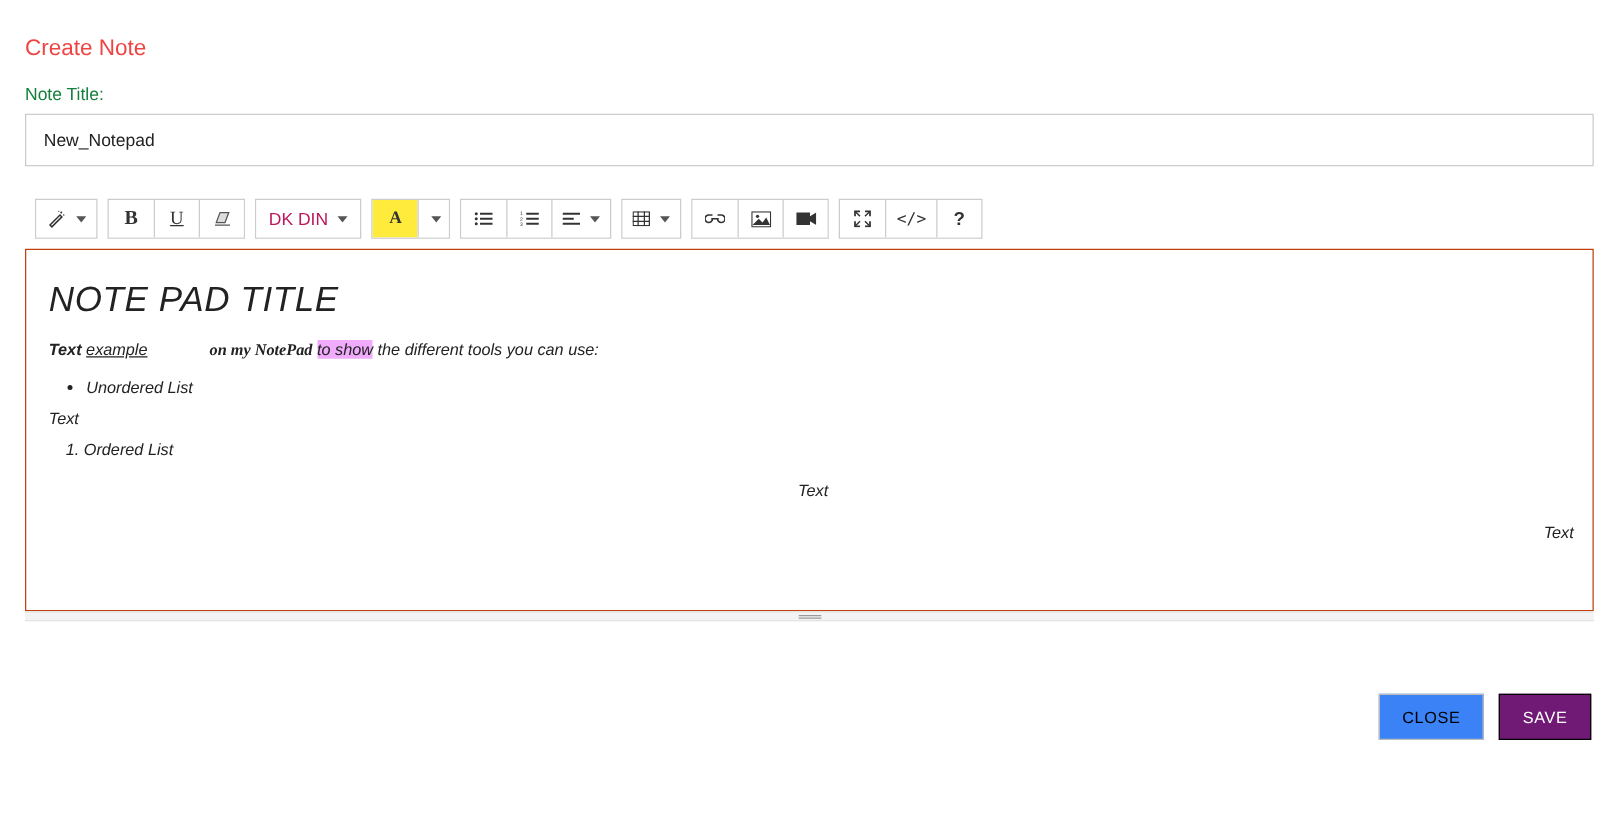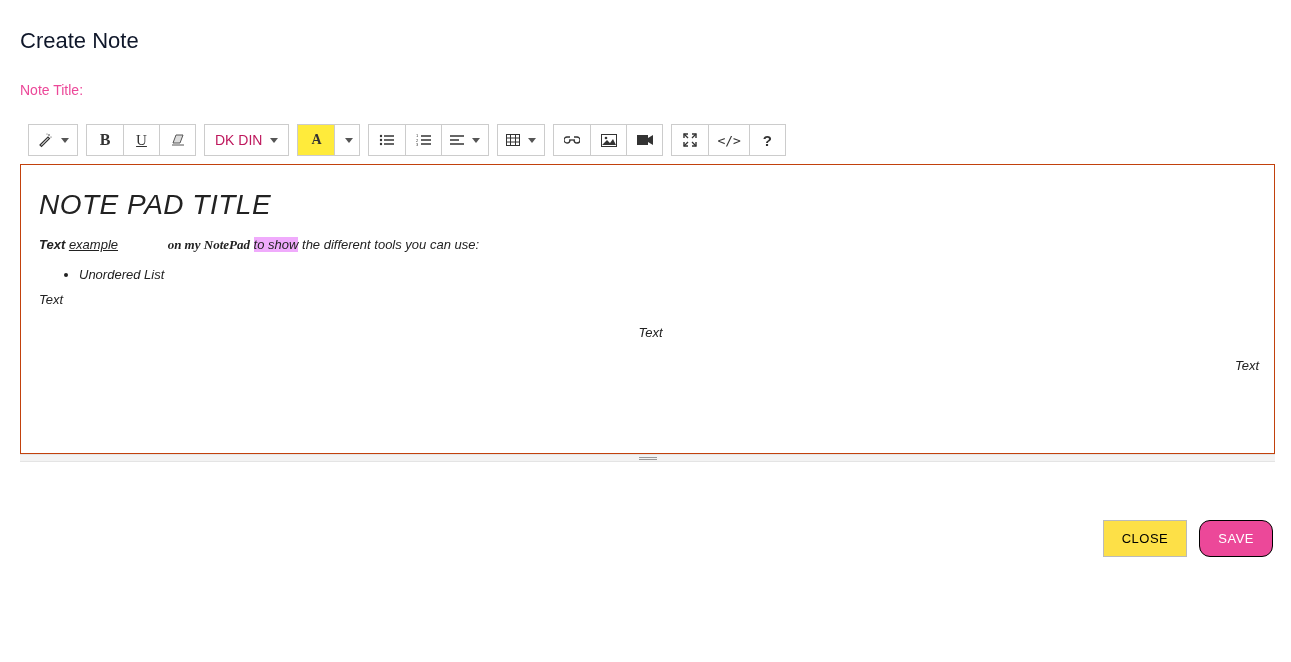--- a/index.html
+++ b/index.html
@@ -5,29 +5,29 @@
   * { box-sizing: border-box; }
   body {
     margin: 0;
     font-family: -apple-system, BlinkMacSystemFont, "Segoe UI", Arial, sans-serif;
     background: #fff;
     color: #222;
     width: 1291px;
   }
   .container { padding: 18px 16px 24px 20px; }
   .page-title {
-    font-size: 22px;
+    font-size: 18px;
     font-weight: 400;
-    color: #0f172a;
-    margin: 10px 0 28px 0;
+    color: #ef4444;
+    margin: 10px 0 18px 0;
     font-family: "Segoe UI", Arial, sans-serif;
   }
   .field-label {
     font-size: 14px;
-    color: #ec4899;
+    color: #15803d;
     margin-bottom: 8px;
   }
   .text-input {
     width: 100%;
     border: 1px solid #ccc;
     padding: 12px 14px;
     font-size: 14px;
     font-family: inherit;
     outline: none;
     color: #222;
@@ -81,21 +81,21 @@
     letter-spacing: 0.5px;
     margin: 0 0 16px 0;
     font-family: "Segoe UI", Arial, sans-serif;
   }
   .body-line { font-size: 13px; margin: 8px 0 14px 0; }
   .body-line .t-bold { font-weight: 700; }
   .body-line .t-underline { text-decoration: underline; }
   .body-line .t-strong { font-weight: 800; font-family: Georgia, serif; margin-left: 46px; }
   .body-line .t-hl { background: #f0abfc; }
   ul.bullets { margin: 0 0 10px 28px; padding: 0; font-size: 13px; }
-  ul.bullets li { margin: 4px 12px; }
+  ul.bullets li { margin: 4px 2px; }
   .plain { font-size: 13px; margin: 10px 0; }
   ol.nums { margin: 0 0 10px 28px; padding: 0; font-size: 13px; }
   ol.nums li { margin: 4px 0; }
   .center-text { text-align: center; font-size: 13px; margin: 18px 0 4px 0; }
   .right-text { text-align: right; font-size: 13px; margin: 18px 3px 0 0; }
   .resize-bar {
     height: 8px;
     background: #f3f3f3;
     border-top: 1px solid #e4e4e4;
     border-bottom: 1px solid #e4e4e4;
@@ -113,32 +113,33 @@
     gap: 12px;
     margin-top: 58px;
     padding-right: 2px;
   }
   .btn {
     border: 1px solid #bbb;
     padding: 10px 18px;
     font-size: 13px;
     letter-spacing: 0.5px;
     cursor: pointer;
-    background: #fde047;
-  }
-  .btn.primary { background: #ec4899; color: #fff; border-color: #000; border-radius: 11px; }
+    background: #3b82f6;
+  }
+  .btn.primary { background: #701a75; color: #fff; border-color: #000; }
   svg { display:block; }
 </style>
 </head>
 <body>
 
 <div class="container">
   <h1 class="page-title">Create Note</h1>
 
   <div class="field-label">Note Title:</div>
+  <input class="text-input" type="text" value="New_Notepad" style="">
 
   <div class="toolbar">
 
     <div class="btn-group">
       <div class="tb-btn">
         <span class="icon">
           <svg width="16" height="16" viewBox="0 0 16 16">
               <path d="M3 13 L11 5 L12.5 6.5 L4.5 14.5 Z" fill="none" stroke="#333" stroke-width="1.2"></path>
               <circle cx="12" cy="3" r="0.8" fill="#333"></circle>
               <circle cx="14" cy="5" r="0.6" fill="#333"></circle>
@@ -295,20 +296,23 @@
       <span class="t-strong">on my NotePad</span>
       <span> </span>
       <span class="t-hl">to show</span>
       <span> </span>
       <span>the different tools you can use:</span>
     </p>
     <ul class="bullets">
       <li>Unordered List</li>
     </ul>
     <div class="plain">Text</div>
+    <ol class="nums">
+      <li>Ordered List</li>
+    </ol>
     <div class="center-text">Text</div>
     <div class="right-text">Text</div>
   </div>
   <div class="resize-bar">
     <div class="resize-grip"></div>
   </div>
 
   <div class="footer-actions">
     <button class="btn">CLOSE</button>
     <button class="btn primary">SAVE</button>

